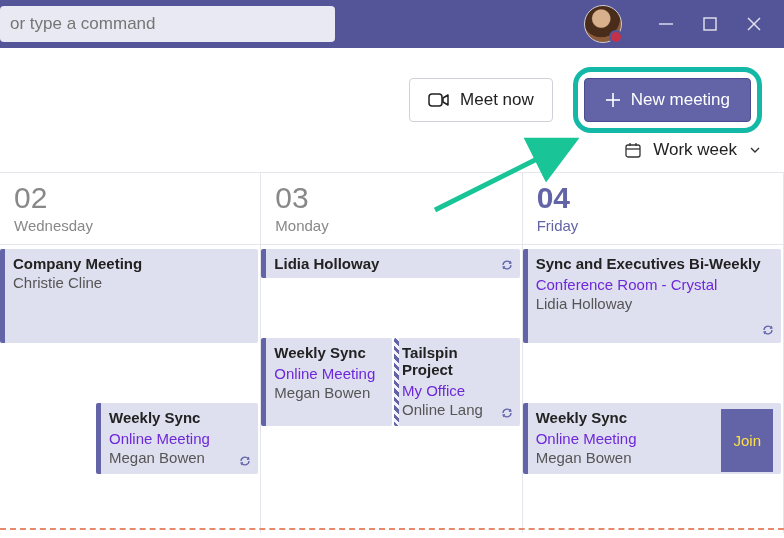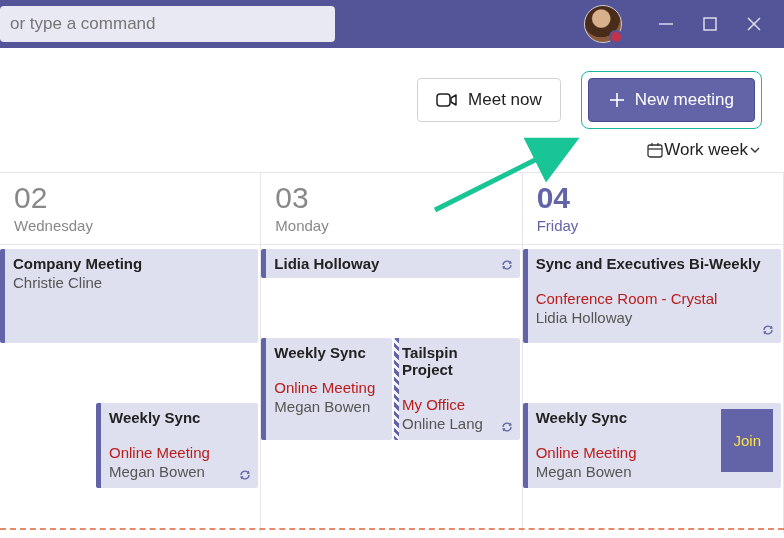--- a/index.html
+++ b/index.html
@@ -11,42 +11,42 @@
     .titlebar-spacer { flex: 1; }
     .avatar-wrap { position: relative; margin-right: 36px; }
     .avatar { width: 38px; height: 38px; border-radius: 50%; background: radial-gradient(circle at 45% 35%, #d9b08c 28%, #4a2c1a 32% 60%, #8a5a3a 62%); border: 1px solid #ccc; }
     .presence-dot { position: absolute; bottom: -1px; right: -1px; width: 14px; height: 14px; border-radius: 50%; background: #c4314b; border: 2px solid #545598; }
     .win-controls { display: flex; gap: 28px; margin-right: 22px; }
     .win-controls span { color: #e4e4f1; display: flex; align-items: center; justify-content: center; }
 
     
     .toolbar { height: 80px; padding-top: 24px; display: flex; justify-content: flex-end; align-items: center; gap: 20px; padding-right: 22px; }
     .meet-now { display: inline-flex; align-items: center; gap: 10px; background: #fff; border: 1px solid #d1d1d9; height: 44px; padding: 0 18px; border-radius: 4px; cursor: pointer; font-size: 17px; color: #222; }
-    .new-meeting-wrap { padding: 6px; border: 1px solid #14b8a6; border-radius: 8px; }
+    .new-meeting-wrap { padding: 6px; border: 5px solid #14b8a6; border-radius: 18px; }
     .new-meeting { display: inline-flex; align-items: center; gap: 10px; background: #6264a7; border: 1px solid #4a4c8f; height: 44px; padding: 0 20px; border-radius: 4px; cursor: pointer; font-size: 17px; color: #fff; }
 
     
     .subtoolbar { height: 44px; display: flex; justify-content: flex-end; align-items: center; padding-right: 22px; gap: 8px; color: #222; }
-    .work-week { display: inline-flex; align-items: center; gap: 0; font-size: 17px; cursor: pointer; }
+    .work-week { display: inline-flex; align-items: center; gap: 11px; font-size: 17px; cursor: pointer; }
 
     
     .cal-grid { display: grid; grid-template-columns: 1fr 1fr 1fr; border-top: 1px solid #e5e5ec; position: relative; }
     .day-col { border-right: 1px solid #e5e5ec; min-height: 360px; position: relative; }
     .day-col:last-child { border-right: none; }
     .day-header { padding: 8px 14px 10px; border-bottom: 1px solid #e5e5ec; }
     .day-num { font-size: 30px; color: #888; font-weight: 400; }
     .day-num.today { color: #6264a7; font-weight: 600; }
     .day-name { font-size: 15px; color: #888; margin-top: 2px; }
     .day-name.today { color: #6264a7; }
 
     .events-area { position: relative; padding: 4px 2px 0 0; }
 
     .event { position: relative; background: #dfe0ef; border-left: 5px solid #6264a7; border-radius: 2px; padding: 6px 8px 8px 8px; margin-bottom: 3px; font-size: 15px; color: #333; }
     .event .title { font-weight: 600; color: #222; }
-    .event .sub { color: #b91c1c; margin-top: 18px; }
+    .event .sub { color: #6d28d9; margin-top: 4px; }
     .event .org { color: #555; margin-top: 2px; }
     .event .recur { position: absolute; right: 6px; bottom: 6px; }
 
     .event.tentative { border-left: none; }
     .event.tentative::before { content: ""; position: absolute; left: 0; top: 0; bottom: 0; width: 5px; background: repeating-linear-gradient(45deg, #6264a7 0 3px, #f3f3f9 3px 6px); border-radius: 2px 0 0 2px; }
 
     .top-event { margin: 0 0 0 0; height: 94px; }
     .top-event.small { height: auto; padding-bottom: 6px; }
 
     .row2 { display: flex; gap: 2px; margin-top: 60px; }

